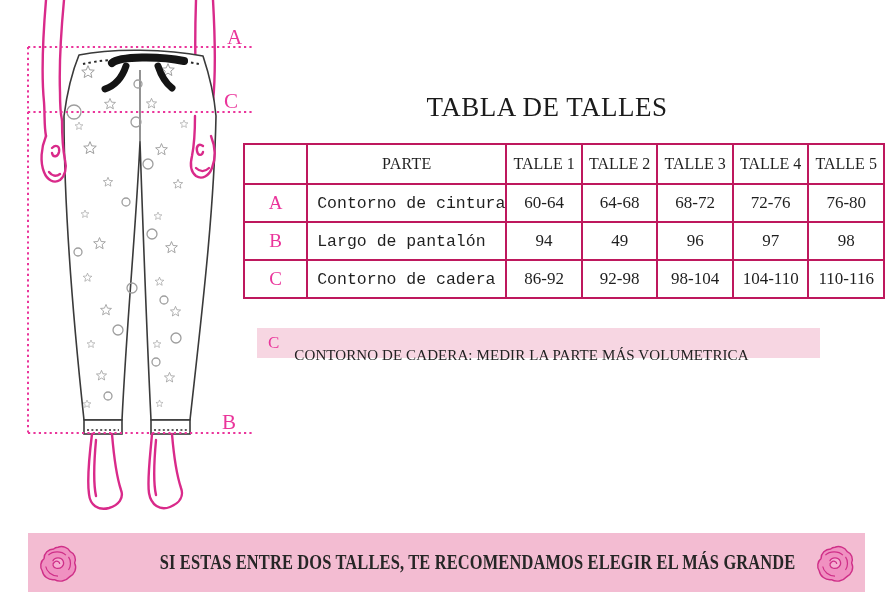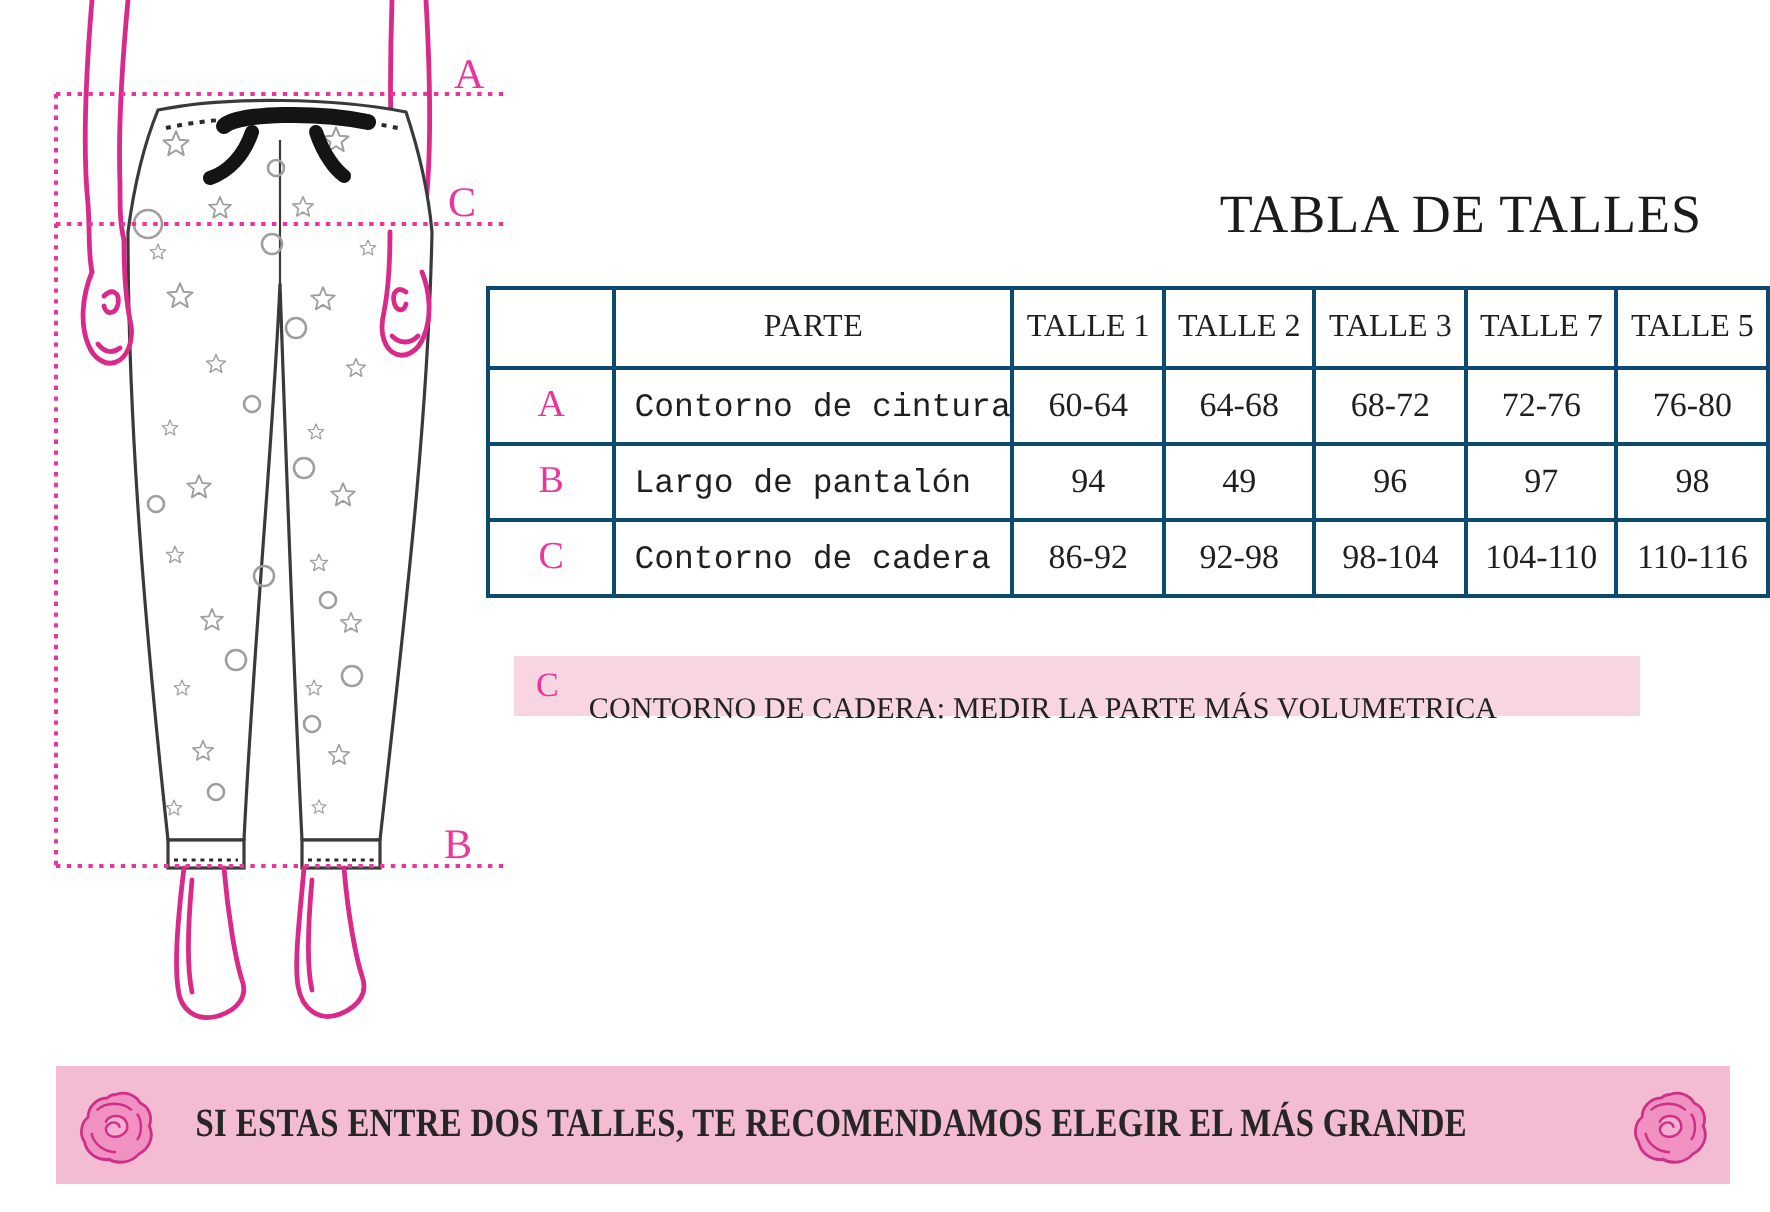--- a/index.html
+++ b/index.html
@@ -3,49 +3,49 @@
 <meta charset="utf-8">
 <style>
   html,body{margin:0;padding:0;background:#ffffff;}
   .stage{
     position:relative;width:885px;height:606px;background:#ffffff;overflow:hidden;
     font-family:"Liberation Serif",serif;color:#1f1f1f;
   }
   .diagram{position:absolute;left:0;top:0;width:270px;height:525px;}
 
   .title{
-    position:absolute;left:243px;top:92px;width:608px;text-align:right;
+    position:absolute;left:243px;top:92px;width:608px;text-align:center;
     font-size:27px;letter-spacing:.5px;color:#1b1b1b;white-space:nowrap;
   }
 
   .size-table{
     position:absolute;left:243px;top:143px;border-collapse:collapse;table-layout:fixed;
     font-family:"Liberation Serif",serif;color:#1f1f1f;
   }
   .size-table td{
-    border:2px solid #0c4a6e;text-align:center;vertical-align:middle;
+    border:2px solid #be185d;text-align:center;vertical-align:middle;
     font-size:17px;padding:0;background:#ffffff;overflow:hidden;white-space:nowrap;
   }
   .size-table tr{height:38px;}
   .size-table tr.head-row{height:40px;}
   .size-table td.talle-head{font-size:16px;}
   .size-table td.parte-head{font-size:16px;letter-spacing:.3px;}
   .size-table td.letter-cell{color:#ea359b;font-size:19px;}
   .size-table td.parte-cell{text-align:left;padding-left:9px;font-size:16.5px;font-family:Liberation Mono, monospace;}
 
   .note{
     position:absolute;left:257px;top:328px;width:563px;height:30px;background:#f7d6e2;
     display:flex;align-items:center;white-space:nowrap;
   }
   .note-letter{color:#ea359b;font-size:17px;margin-left:11px;}
   .note-text{color:#222;font-size:15px;margin-left:15px;letter-spacing:.1px;margin-top:25px;}
 
   .banner{
     position:absolute;left:28px;top:533px;width:837px;height:59px;background:#f3bcd2;
-    display:flex;align-items:center;justify-content:flex-start;
+    display:flex;align-items:center;justify-content:flex-end;
   }
   .banner-text{
     font-size:20px;font-weight:bold;color:#262626;white-space:nowrap;
     transform:scaleX(0.82);transform-origin:center;letter-spacing:.2px;
   }
   .rose{position:absolute;top:9px;width:42px;height:42px;}
   .rose-left{left:9px;}
   .rose-right{right:9px;}
   .hidden-defs{position:absolute;width:0;height:0;overflow:hidden;}
 </style>
@@ -173,21 +173,21 @@
         <col style="width:77px">
         <col style="width:77px">
     </colgroup>
     <tbody>
       <tr class="head-row">
         <td></td>
         <td class="parte-head">PARTE</td>
         <td class="talle-head">TALLE 1</td>
         <td class="talle-head">TALLE 2</td>
         <td class="talle-head">TALLE 3</td>
-        <td class="talle-head">TALLE 7</td>
+        <td class="talle-head">TALLE 4</td>
         <td class="talle-head">TALLE 5</td>
       </tr>
       <tr>
         <td class="letter-cell">A</td>
         <td class="parte-cell">Contorno de cintura</td>
         <td>60-64</td>
         <td>64-68</td>
         <td>68-72</td>
         <td>72-76</td>
         <td>76-80</td>

